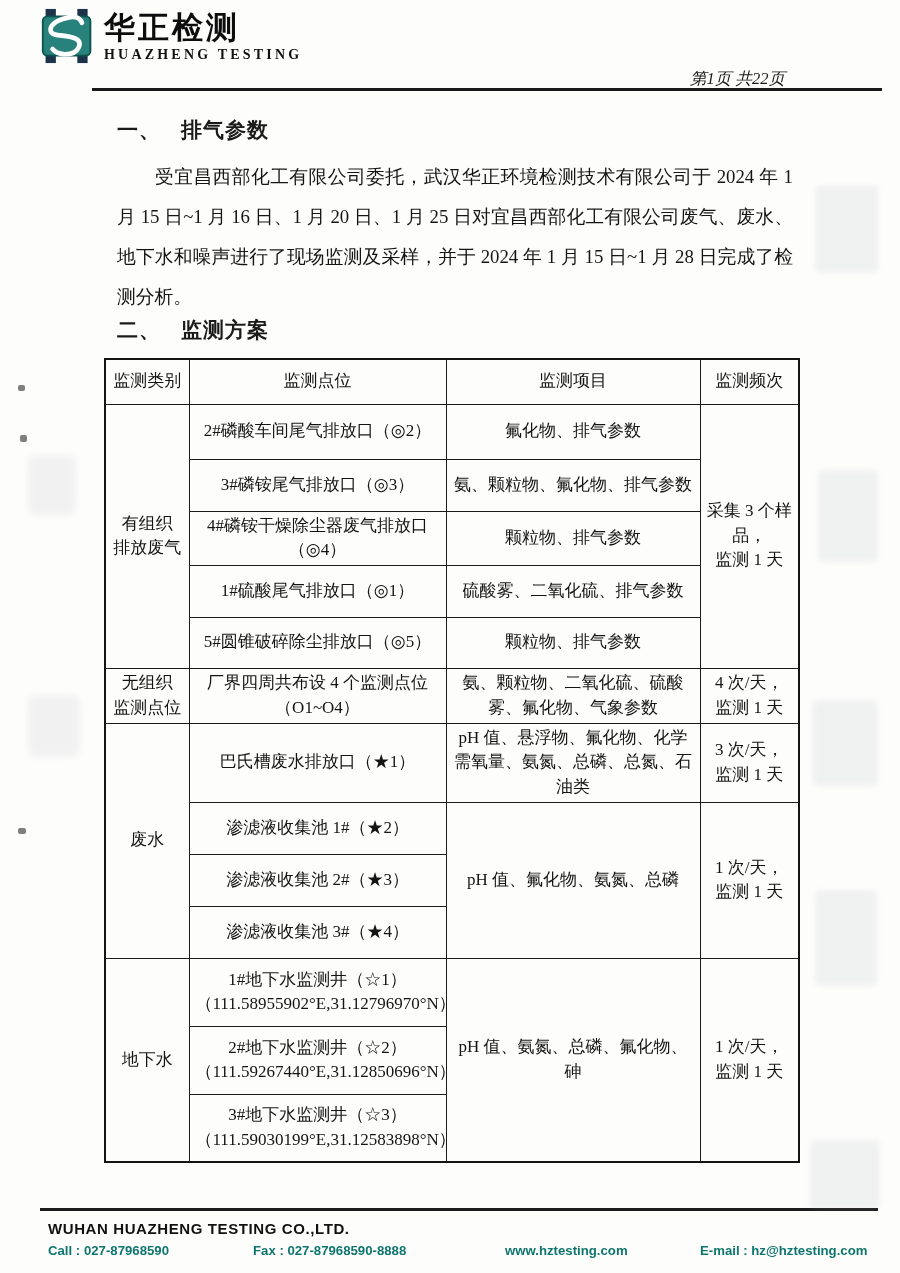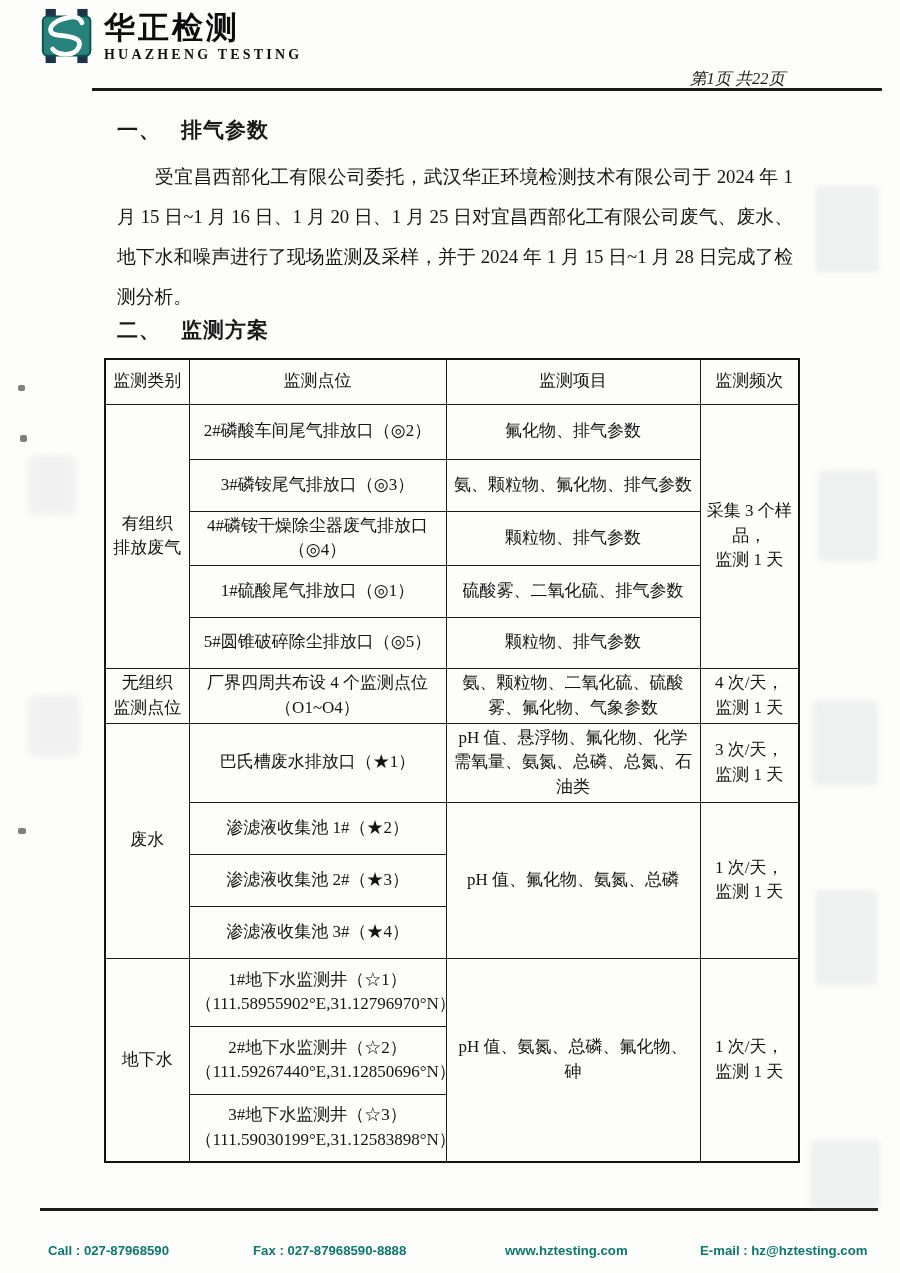--- a/index.html
+++ b/index.html
@@ -193,20 +193,21 @@
       </tr>
       <tr style="height:68px">
         <td>3#地下水监测井（☆3）
 （111.59030199°E,31.12583898°N）</td>
       </tr>
     </tbody>
       </table>
   </div>
 
   <div class="footer-rule"></div>
+  <div class="footer-company">WUHAN HUAZHENG TESTING CO.,LTD.</div>
   <div class="footer-contact" id="contact-call">Call : 027-87968590</div>
   <div class="footer-contact" id="contact-fax">Fax : 027-87968590-8888</div>
   <div class="footer-contact" id="contact-web">www.hztesting.com</div>
   <div class="footer-contact" id="contact-email">E-mail : hz@hztesting.com</div>
 
   <div class="ghost" style="left:815px; top:185px;  width:64px; height:88px;"></div>
   <div class="ghost" style="left:818px; top:470px;  width:60px; height:92px;"></div>
   <div class="ghost" style="left:812px; top:700px;  width:66px; height:86px;"></div>
   <div class="ghost" style="left:815px; top:890px;  width:62px; height:96px;"></div>
   <div class="ghost" style="left:810px; top:1140px; width:70px; height:70px;"></div>

